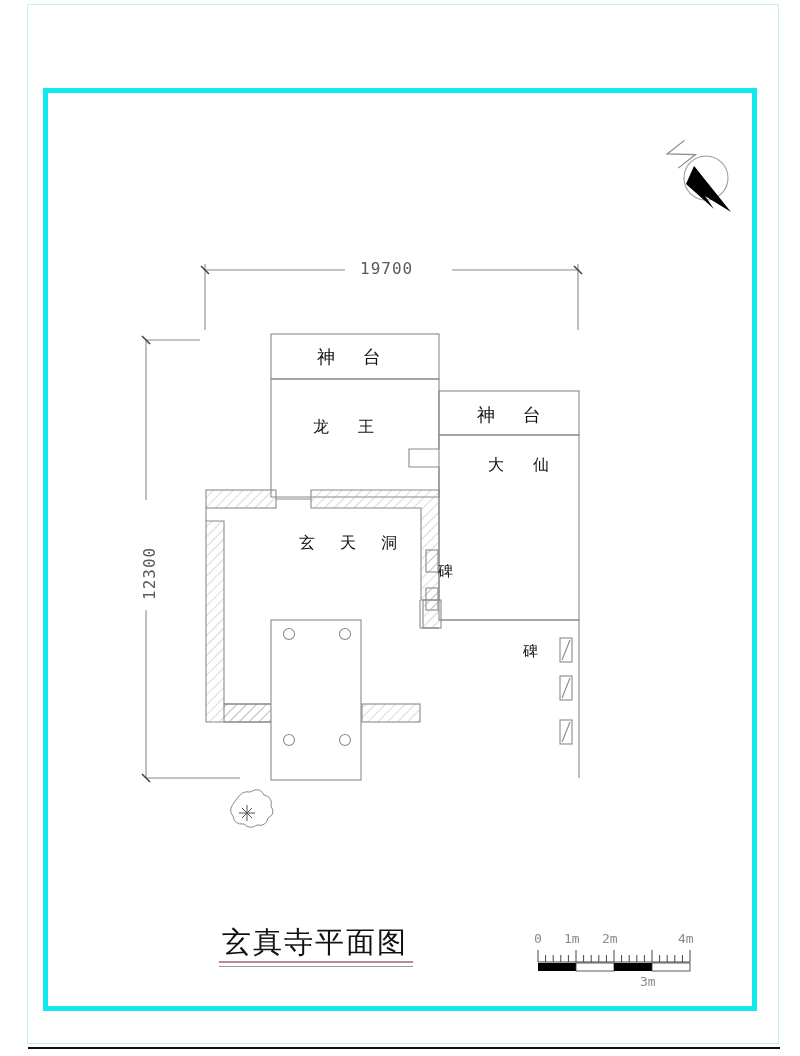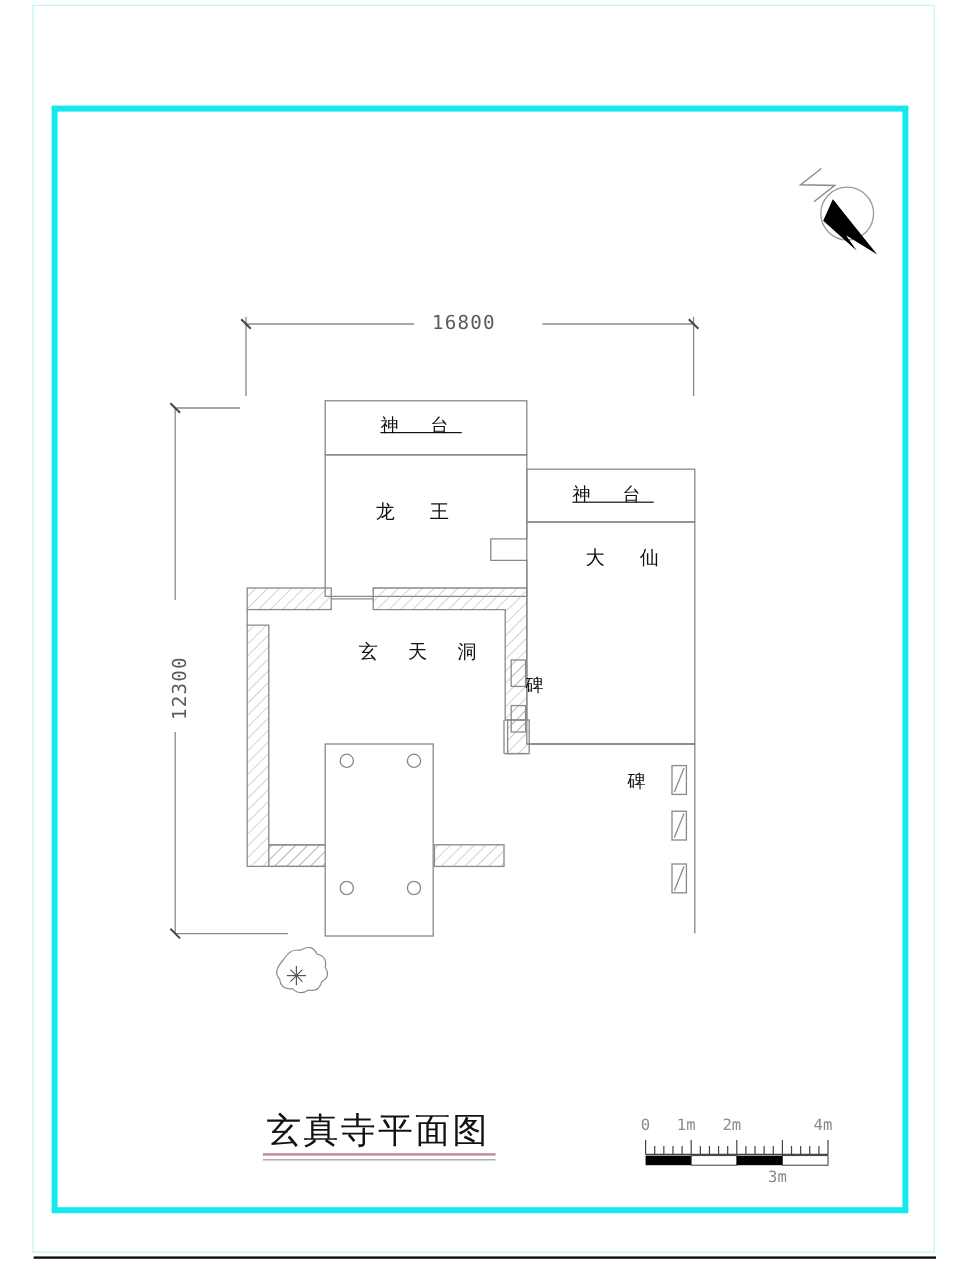--- a/index.html
+++ b/index.html
@@ -17,21 +17,21 @@
 
   
   .page-bottom-rule{position:absolute;left:28px;top:1047px;width:752px;height:2px;
        background:#111;}
 
   svg{position:absolute;left:0;top:0;width:800px;height:1056px;overflow:visible;}
 
   .lbl{position:absolute;color:#111;white-space:nowrap;
        font-family:"DejaVu Sans", sans-serif;}
   .room-lbl{font-size:16px;letter-spacing:12px;}
-  .altar-lbl{font-size:15px;letter-spacing:11px;text-decoration:underline;}
+  .altar-lbl{font-size:18px;letter-spacing:11px;}
   .stele-lbl{font-size:15px;}
   .dim-lbl{font-size:16px;color:#5a5a5a;font-family:"DejaVu Sans Mono", monospace;
        letter-spacing:1px;}
   .dim-lbl.vert{transform:rotate(-90deg);transform-origin:left top;}
 
   .title{position:absolute;font-size:29px;color:#111;letter-spacing:2px;
        font-family:"DejaVu Sans", sans-serif;text-align:right;}
   .title-rule-a{position:absolute;background:#b98a9a;height:1.5px;}
   .title-rule-b{position:absolute;background:#9a9a9a;height:1.2px;}
 
@@ -216,21 +216,21 @@
   <div class="lbl altar-lbl" style="left:477px;top:403px;">神  台</div>
 
   <div class="lbl room-lbl" style="left:488px;top:455px;text-align:right;">大    仙</div>
 
   <div class="lbl room-lbl" style="left:299px;top:533px;letter-spacing:10px;text-align:right;">玄 天 洞</div>
 
   <div class="lbl stele-lbl" style="left:438px;top:562px;">碑</div>
 
   <div class="lbl stele-lbl" style="left:523px;top:642px;">碑</div>
 
-  <div class="lbl dim-lbl" style="left:360px;top:259px;">16800</div>
+  <div class="lbl dim-lbl" style="left:360px;top:259px;">19700</div>
 
   <div class="lbl dim-lbl vert" style="left:140px;top:600px;">12300</div>
 
   <div class="scale-lbl" style="left:534px;top:931px;">0</div>
   <div class="scale-lbl" style="left:564px;top:931px;">1m</div>
   <div class="scale-lbl" style="left:602px;top:931px;">2m</div>
   <div class="scale-lbl" style="left:640px;top:974px;">3m</div>
   <div class="scale-lbl" style="left:678px;top:931px;">4m</div>
 
   <div class="title" style="left:222px;top:923px;">玄真寺平面图</div>

